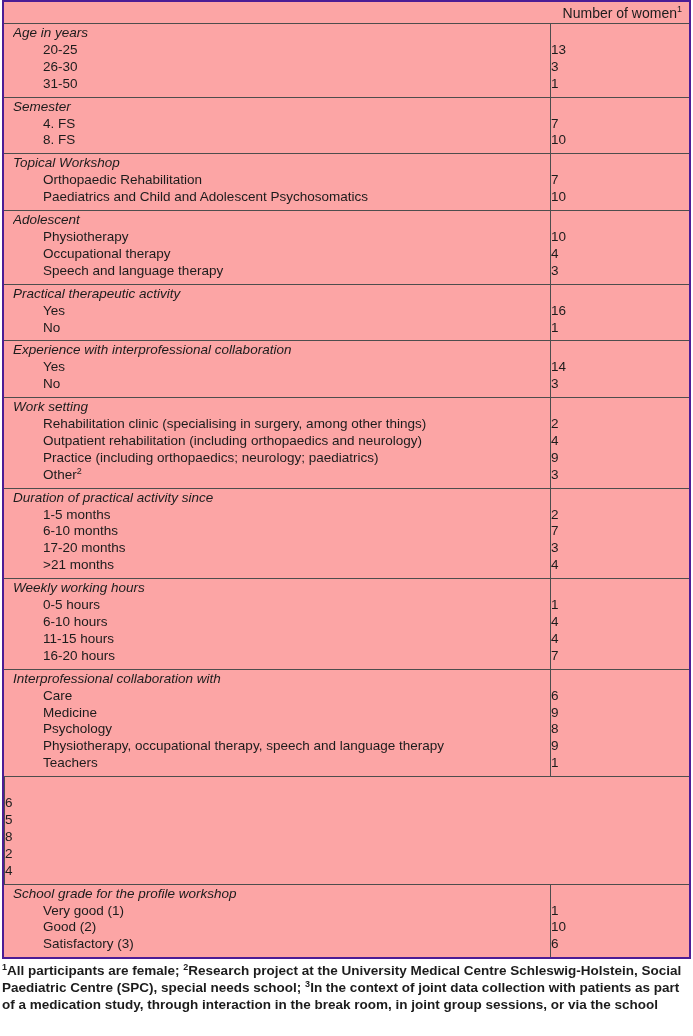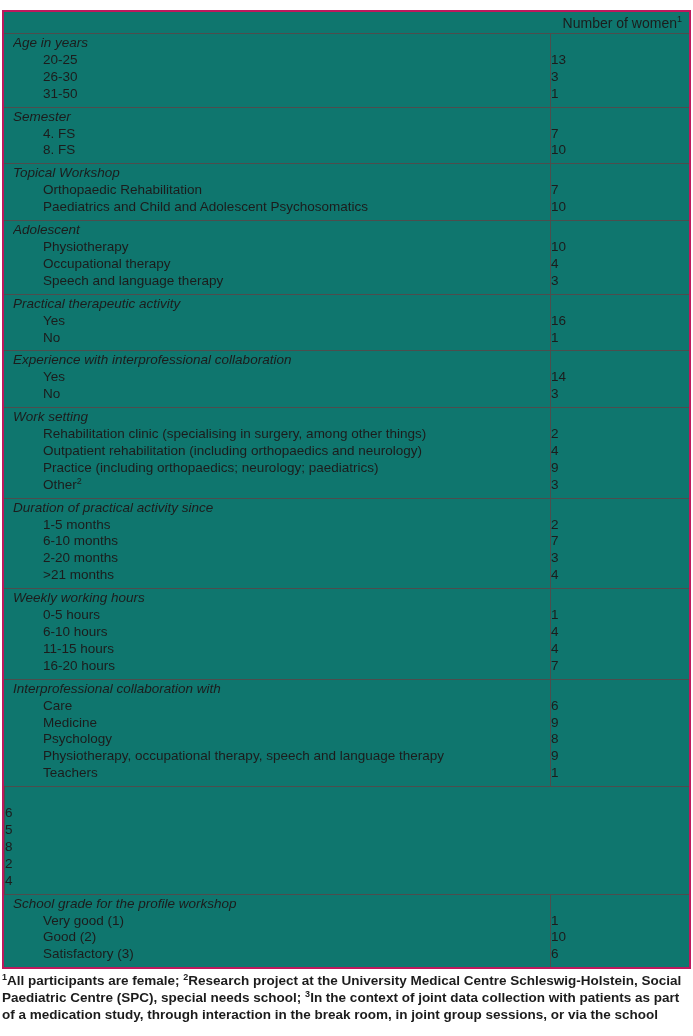--- a/index.html
+++ b/index.html
@@ -8,25 +8,25 @@
     background: #ffffff;
   }
   body {
     width: 693px;
     height: 1036px;
     overflow: hidden;
     font-family: "Liberation Sans", sans-serif;
     color: #1c1c1c;
   }
   .tbl {
-    margin: 10px 2px 0 2px;
+    margin: 0 2px 0 2px;
     width: 689px;
     box-sizing: border-box;
-    border: 2px solid #be185d;
-    background: #0f766e;
+    border: 2px solid #4c1d95;
+    background: #fca5a5;
   }
   .tbl-header {
     height: 21px;
     border-bottom: 1px solid #4d4d4d;
     display: flex;
     align-items: center;
     justify-content: flex-end;
     padding-right: 7px;
     font-size: 14px;
     white-space: nowrap;
@@ -164,21 +164,21 @@
           <div class="trow value">4</div>
           <div class="trow value">9</div>
           <div class="trow value">3</div>
         </div>
       </div>
       <div class="section">
         <div class="left">
           <div class="trow section-title">Duration of practical activity since</div>
           <div class="trow item"><span>1-5 months</span></div>
           <div class="trow item"><span>6-10 months</span></div>
-          <div class="trow item"><span>2-20 months</span></div>
+          <div class="trow item"><span>17-20 months</span></div>
           <div class="trow item"><span>&gt;21 months</span></div>
         </div>
         <div class="right">
           <div class="trow spacer">&nbsp;</div>
           <div class="trow value">2</div>
           <div class="trow value">7</div>
           <div class="trow value">3</div>
           <div class="trow value">4</div>
         </div>
       </div>

